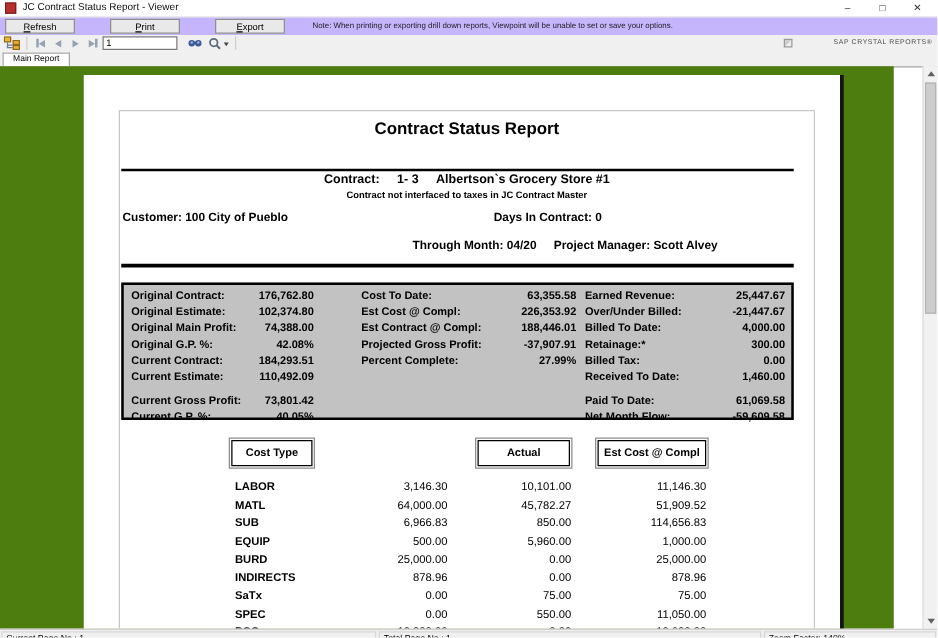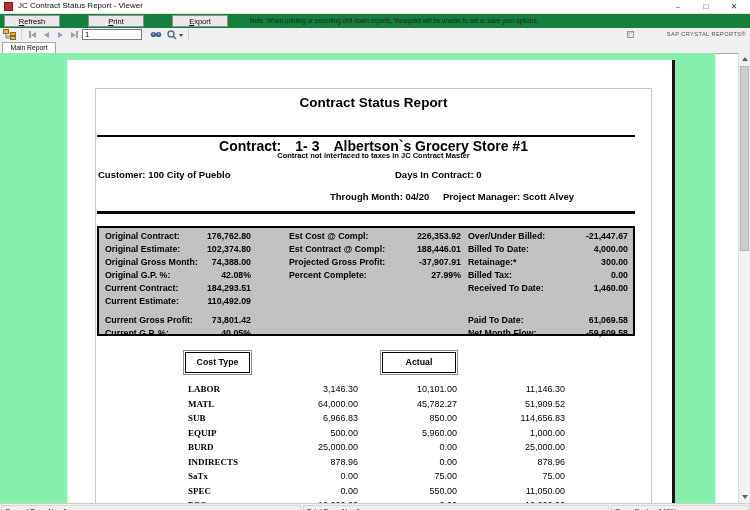--- a/index.html
+++ b/index.html
@@ -8,21 +8,21 @@
   .abs{position:absolute;}
 
   
   #titlebar{left:0;top:0;width:750px;height:13px;background:#ffffff;border-bottom:1px solid #e3e3e3;}
   #app-icon{left:4px;top:2px;width:9px;height:9px;background:#b8312f;border:1px solid #7e1f1e;box-sizing:border-box;}
   #title-text{left:18px;top:1px;font-size:8px;color:#111;white-space:nowrap;}
   .win-btn{top:0;width:28px;height:13px;text-align:center;font-size:8px;line-height:13px;color:#333;}
   #btn-min{left:664px;} #btn-max{left:692px;} #btn-close{left:720px;}
 
   
-  #toolbar1{left:0;top:14px;width:750px;height:14px;background:#15803d;border-bottom:1px solid #e6e6e6;}
+  #toolbar1{left:0;top:14px;width:750px;height:14px;background:#c4b5fd;border-bottom:1px solid #e6e6e6;}
   .tb-btn{position:absolute;top:1px;height:12px;width:56px;background:#e9e9e9;border:1px solid #8f8f8f;
           box-sizing:border-box;font-size:7.5px;line-height:10px;text-align:center;color:#000;}
   .tb-btn::first-letter{text-decoration:underline;}
   #note-text{left:250px;top:3px;font-size:6.3px;color:#222;white-space:nowrap;}
 
   
   #toolbar2{left:0;top:28px;width:750px;height:13px;background:#f0f0f0;}
   .vsep{position:absolute;top:1px;width:1px;height:11px;background:#cfcfcf;}
   .nav-btn{position:absolute;top:2px;width:12px;height:9px;display:flex;align-items:center;justify-content:center;}
   .tri{width:0;height:0;}
@@ -34,28 +34,28 @@
   #brand{right:4px;top:3px;font-size:5.5px;letter-spacing:.5px;color:#4a4a4a;white-space:nowrap;}
   #brand-icon{right:116px;top:3px;width:7px;height:7px;border:1px solid #9a9a9a;box-sizing:border-box;
               background:linear-gradient(135deg,#cfcfcf 50%,#efefef 50%);}
 
   
   #tabstrip{left:0;top:41px;width:750px;height:12px;background:#f0f0f0;border-bottom:1px solid #a8a8a8;}
   #tab-main{left:2px;top:1px;width:54px;height:11px;background:#ffffff;border:1px solid #a8a8a8;border-bottom:none;
             box-sizing:border-box;font-size:6.8px;text-align:center;line-height:10px;color:#000;}
 
   
-  #report-area{left:0;top:53px;width:715px;height:450px;background:#86efac;overflow:hidden;}
+  #report-area{left:0;top:53px;width:715px;height:450px;background:#4d7c0f;overflow:hidden;}
   #page{left:67px;top:7px;width:605px;height:520px;background:#fff;}
   #page-shadow{left:672px;top:7px;width:3px;height:520px;background:#151515;}
   #frame{left:95px;top:35px;width:557px;height:600px;border:1px solid #c8c8c8;box-sizing:border-box;}
 
   #rpt-title{left:95px;top:42px;width:557px;text-align:center;font-size:13.5px;font-weight:bold;color:#000;}
   .hr1{left:97px;width:538px;height:2px;background:#000;}
-  #contract-line{left:95px;top:85px;width:557px;text-align:center;font-size:14px;font-weight:bold;}
+  #contract-line{left:95px;top:85px;width:557px;text-align:center;font-size:10px;font-weight:bold;}
   #contract-line .sp{margin:0 7px;}
   #warning-line{left:95px;top:98px;width:557px;text-align:center;font-size:7.5px;font-weight:bold;}
   .hdr-row{font-size:9.5px;font-weight:bold;color:#000;white-space:nowrap;}
 
   
   #summary-box{left:97px;top:173px;width:538px;height:110px;background:#c2c2c2;border:2px solid #000;box-sizing:border-box;}
   .sum-col{position:absolute;top:2px;}
   #sum-col1{left:6px;width:146px;}
   #sum-col1b{left:6px;width:146px;top:86px;text-align:right;}
   #sum-col2{left:190px;width:172px;}
@@ -67,21 +67,21 @@
   
   .hdr-box{position:absolute;top:299px;height:19px;background:#fff;border:1.5px solid #000;
            outline:1px solid #8d8d8d;outline-offset:1px;box-sizing:content-box;
            font-size:8.8px;font-weight:bold;text-align:center;line-height:19px;white-space:nowrap;}
   #hdr-cost{left:185px;width:63px;}
   #hdr-est{left:273px;width:87px;}
   #hdr-act{left:382px;width:72px;}
   #hdr-ecc{left:478px;width:85px;}
   #cost-rows{left:185px;top:329px;width:380px;}
   .cost-row{display:flex;height:14.55px;line-height:14.55px;font-size:9px;color:#000;}
-  .c-type{width:90px;font-weight:bold;padding-left:3px;box-sizing:border-box;font-family:Liberation Serif, serif;}
+  .c-type{width:90px;font-weight:bold;padding-left:3px;box-sizing:border-box;}
   .c-est{width:83px;text-align:right;}
   .c-act{width:99px;text-align:right;}
   .c-ecc{width:108px;text-align:right;}
 
   
   #vscroll{left:738px;top:53px;width:12px;height:450px;background:#f1f1f1;border-left:1px solid #dadada;box-sizing:border-box;}
   .sb-btn{position:absolute;left:0;width:11px;height:12px;background:#f1f1f1;display:flex;align-items:center;justify-content:center;}
   .sb-up{top:0;} .sb-down{top:438px;}
   .tri-up{border-bottom:4px solid #5f5f5f;border-left:3px solid transparent;border-right:3px solid transparent;}
   .tri-down{border-top:4px solid #5f5f5f;border-left:3px solid transparent;border-right:3px solid transparent;}
@@ -193,21 +193,21 @@
           <span>Original Contract:</span>
           <span>176,762.80</span>
         </div>
 
         <div class="sum-row">
           <span>Original Estimate:</span>
           <span>102,374.80</span>
         </div>
 
         <div class="sum-row">
-          <span>Original Gross Month:</span>
+          <span>Original Main Profit:</span>
           <span>74,388.00</span>
         </div>
 
         <div class="sum-row">
           <span>Original G.P. %:</span>
           <span>42.08%</span>
         </div>
 
         <div class="sum-row">
           <span>Current Contract:</span>
@@ -226,20 +226,24 @@
           <span>73,801.42</span>
         </div>
 
         <div class="sum-row">
           <span>Current G.P. %:</span>
           <span>40.05%</span>
         </div>
       </div>
     <div class="sum-col" id="sum-col2">
 
+        <div class="sum-row">
+          <span>Cost To Date:</span>
+          <span>63,355.58</span>
+        </div>
 
         <div class="sum-row">
           <span>Est Cost @ Compl:</span>
           <span>226,353.92</span>
         </div>
 
         <div class="sum-row">
           <span>Est Contract @ Compl:</span>
           <span>188,446.01</span>
         </div>
@@ -250,20 +254,24 @@
         </div>
 
 
         <div class="sum-row">
           <span>Percent Complete:</span>
           <span>27.99%</span>
         </div>
       </div>
     <div class="sum-col" id="sum-col3">
 
+        <div class="sum-row">
+          <span>Earned Revenue:</span>
+          <span>25,447.67</span>
+        </div>
 
         <div class="sum-row">
           <span>Over/Under Billed:</span>
           <span>-21,447.67</span>
         </div>
 
         <div class="sum-row">
           <span>Billed To Date:</span>
           <span>4,000.00</span>
         </div>
@@ -292,20 +300,21 @@
 
         <div class="sum-row">
           <span>Net Month Flow:</span>
           <span>-59,609.58</span>
         </div>
       </div>
   </div>
 
   <div class="hdr-box" id="hdr-cost">Cost Type</div>
   <div class="hdr-box" id="hdr-act">Actual</div>
+  <div class="hdr-box" id="hdr-ecc">Est Cost @ Compl</div>
 
   <div class="abs" id="cost-rows">
 
       <div class="cost-row">
         <span class="c-type">LABOR</span>
         <span class="c-est">3,146.30</span>
         <span class="c-act">10,101.00</span>
         <span class="c-ecc">11,146.30</span>
       </div>
 

